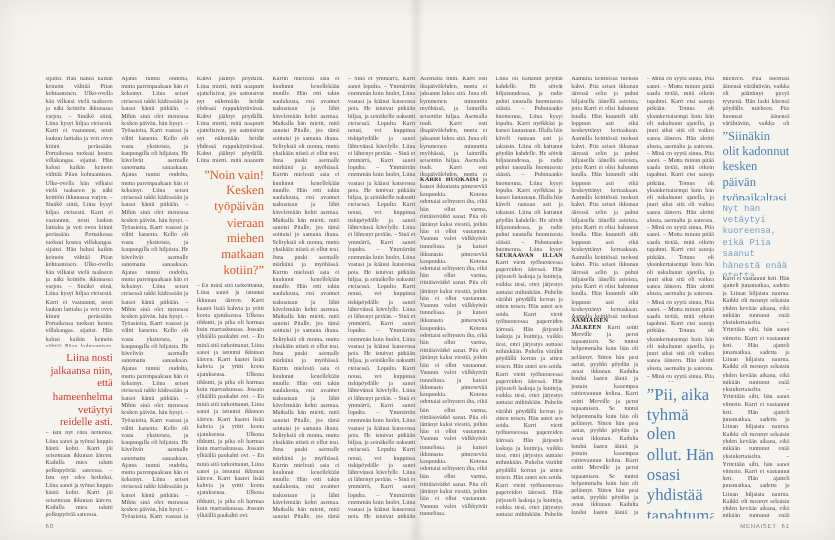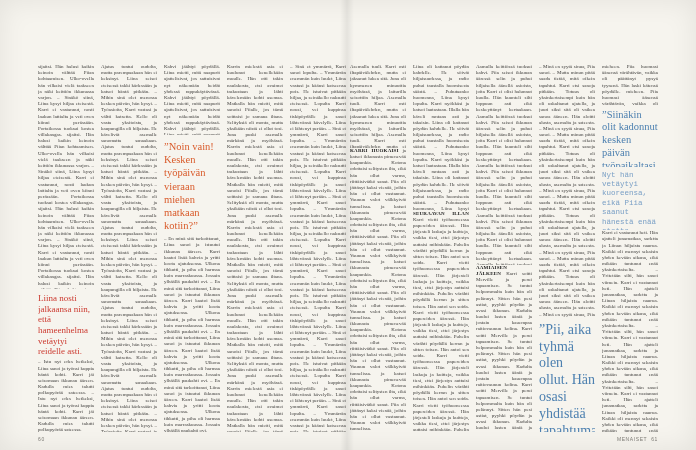--- a/index.html
+++ b/index.html
@@ -27,22 +27,22 @@
   .body{
     font:5px/1.24 "Liberation Serif",serif;
     color:var(--ink,#3f3e3c);
     text-align:justify;
     overflow:hidden;
     min-height:0;
   }
   .flex1{flex:1 1 auto;}
   .lead-block b{font-weight:700;color:#1c1c1c;letter-spacing:.2px;}
   .quote{font-family:"Liberation Serif",serif;overflow:hidden;}
-  .q-orange{color:var(--accent_orange,#d95b2b);font-size:10.5px;line-height:1.25;text-align:left;margin:5px 0;}
-  .q-red{color:var(--accent_red,#cc3a30);font-size:9px;line-height:1.18;margin:4px 0;}
+  .q-orange{color:var(--accent_orange,#d95b2b);font-size:10.5px;line-height:1.25;text-align:right;margin:5px 0;}
+  .q-red{color:var(--accent_red,#cc3a30);font-size:9px;line-height:1.18;margin:4px 0;text-align:right;}
   .q-blue-lg{color:var(--accent_blue,#4d80b0);font-size:10.5px;line-height:1.22;margin:3px 0 2px;}
   .q-blue-sm{color:var(--accent_blue_light,#7ba0c6);font-size:7.5px;line-height:1.25;margin:2px 0 0;font-family:Liberation Mono, monospace;}
   .q-blue-end{color:var(--accent_blue,#4d80b0);font-size:14px;line-height:1.2;margin-top:4px;}
   .folio{
     position:absolute;bottom:8px;
     font:5px/1 "Liberation Sans",sans-serif;
     color:var(--folio,#7d7b76);letter-spacing:.6px;
   }
   .folio-left{left:38px;}
   .folio-right{right:38px;text-align:right;}

